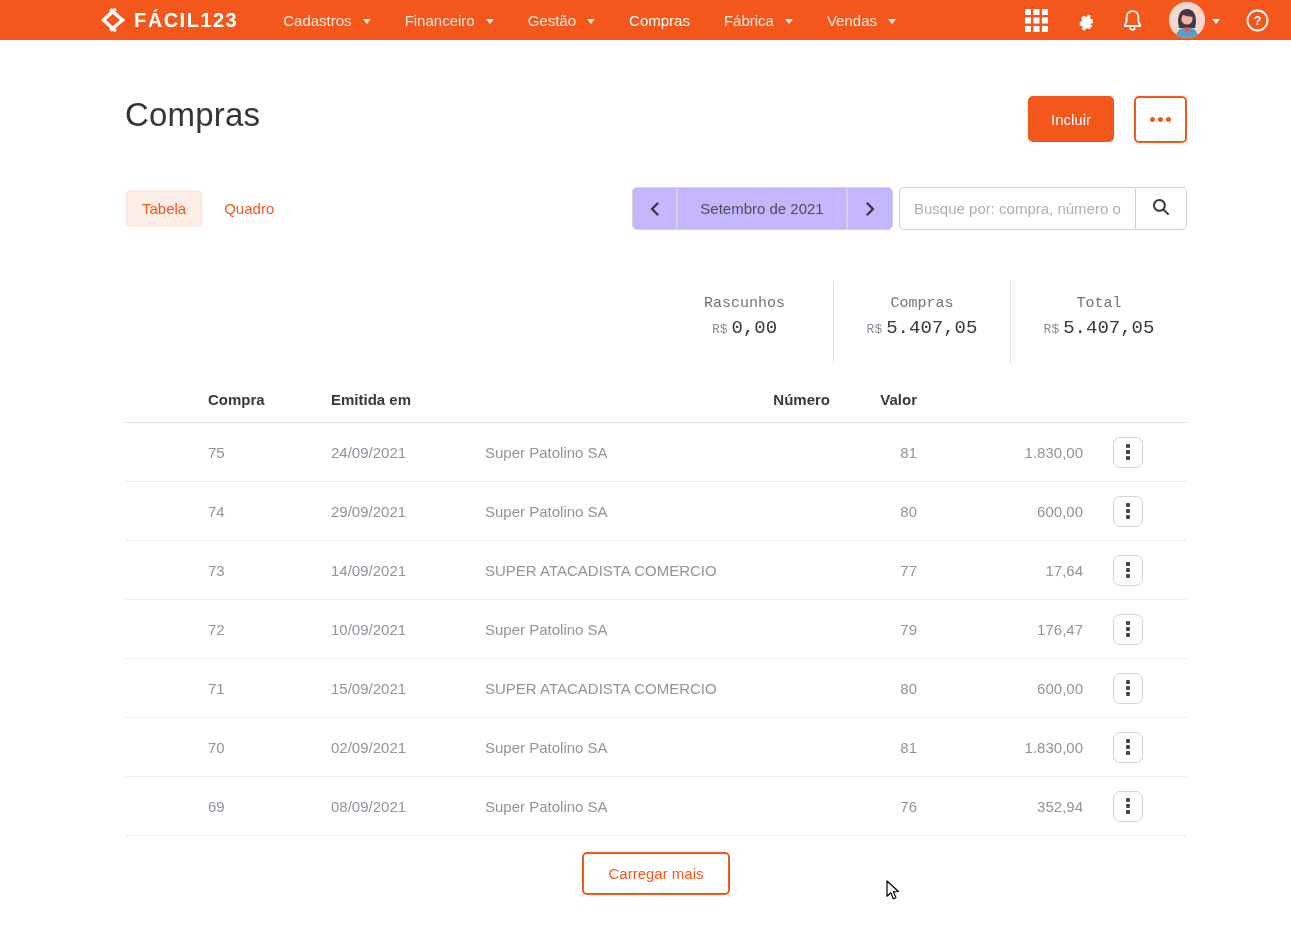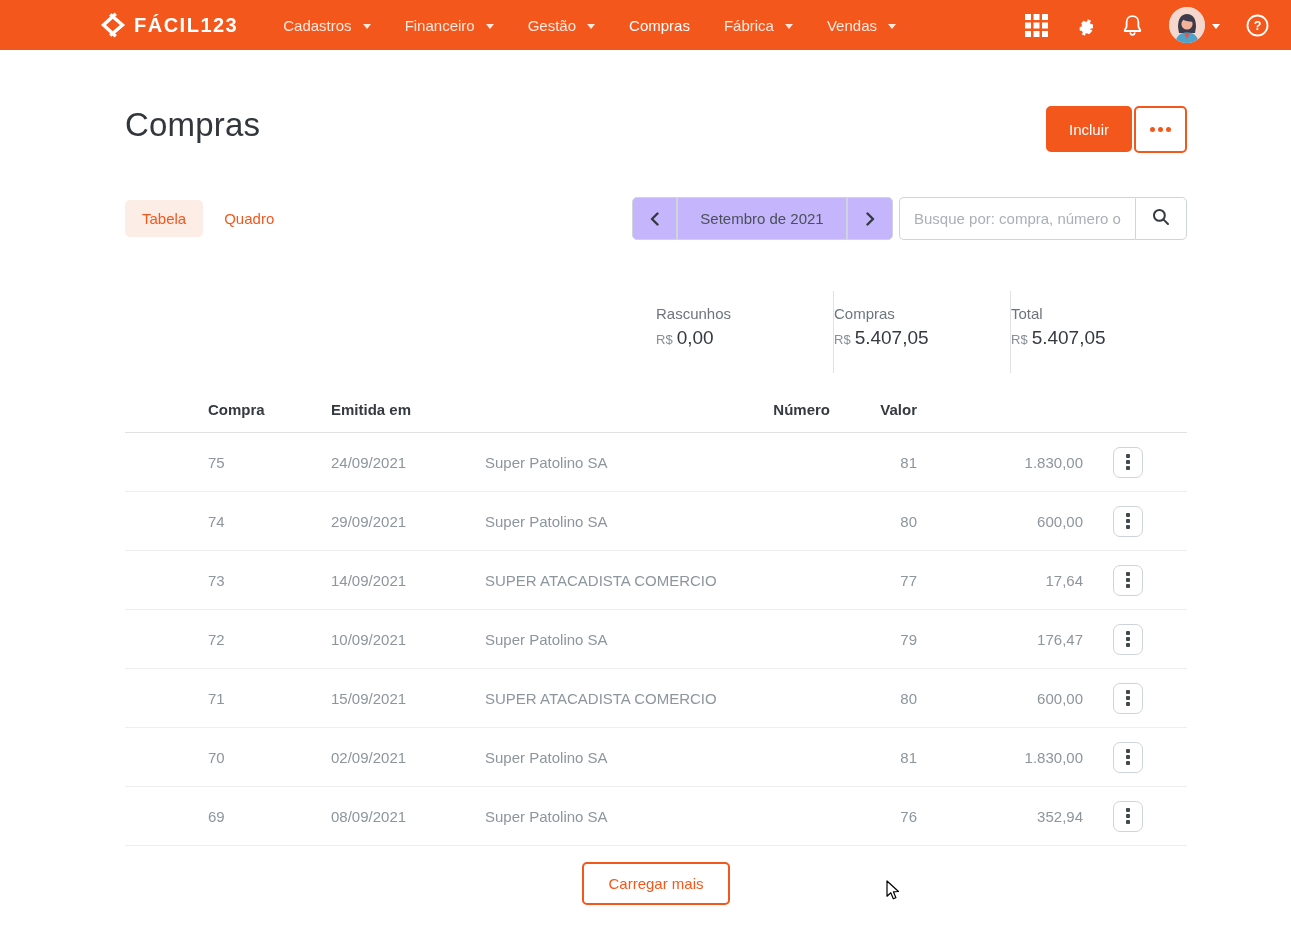--- a/index.html
+++ b/index.html
@@ -1,39 +1,39 @@
 <!DOCTYPE html>
 <html><head>
 <meta charset="utf-8">
 <style>
   * { margin:0; padding:0; box-sizing:border-box; }
   html,body { width:1291px; height:933px; background:#fff; overflow:hidden;
     font-family:"Liberation Sans", sans-serif; }
 
   
-  .topbar { height:50px; background:#F4571C; display:flex; align-items:center;
+  .topbar { height:40px; background:#F4571C; display:flex; align-items:center;
     color:#fff; padding:0 22px 0 100px; position:relative; }
   .brand { display:flex; align-items:center; gap:8px; margin-right:28px; }
   .brand-text { font-size:20px; font-weight:bold; letter-spacing:1.5px; color:#fff; }
   .mainnav { display:flex; align-items:center; }
   .nav-item { display:flex; align-items:center; gap:11px; color:#ffe9df;
     font-size:15px; padding:0 17px; height:50px; cursor:pointer; text-decoration:none; }
   .caret { width:0; height:0; border-left:4.5px solid transparent;
     border-right:4.5px solid transparent; border-top:5px solid #ffe9df; margin-top:2px; }
   .topbar-actions { margin-left:auto; display:flex; align-items:center; gap:26px; }
   .tb-icon { display:flex; align-items:center; justify-content:center; cursor:pointer; }
   .avatar-wrap { display:flex; align-items:center; gap:7px; cursor:pointer; }
   .avatar { width:36px; height:36px; border-radius:50%; overflow:hidden; background:#F6D7CE; }
 
   
   .container { width:1062px; margin-left:125px; }
 
   .title-row { display:flex; align-items:flex-start; margin-top:56px; }
   h1.page-title { font-size:33px; font-weight:400; color:#32373c; letter-spacing:.2px; }
-  .title-actions { margin-left:auto; display:flex; gap:2px;padding-left:44px; }
+  .title-actions { margin-left:auto; display:flex; gap:20px;padding-left:44px; }
   .btn-primary { background:#F4571C; color:#fff; border:2px solid #F4571C; border-radius:5px;
     font-size:15px; padding:0 21px; height:46px; cursor:pointer;
     font-family:"Liberation Sans",sans-serif; }
   .btn-more { background:#fff; border:2px solid #F4571C; border-radius:5px; width:53px;
     height:47px; cursor:pointer; display:flex; align-items:center; justify-content:center; gap:3px; }
   .btn-more .dot { width:5px; height:5px; border-radius:50%; background:#F4571C; }
 
   .controls-row { display:flex; align-items:center; margin-top:44px; }
   .tabs { display:flex; align-items:center; gap:4px; }
   .tab { font-size:15px; color:#F4571C; padding:10px 17px; border-radius:5px;
@@ -50,21 +50,21 @@
   .search-group { display:flex; height:43px; }
   .search-input { width:236px; border:1px solid #ced4da; border-right:none;
     border-radius:5px 0 0 5px; padding:0 14px; font-size:15px; color:#495057; outline:none;
     font-family:"Liberation Sans",sans-serif; }
   .search-input::placeholder { color:#a9b0b6; }
   .search-btn { width:52px; border:1px solid #ced4da; border-radius:0 5px 5px 0;
     background:#fff; cursor:pointer; display:flex; align-items:center; justify-content:center; }
 
   
   .summary { display:flex; justify-content:flex-end; margin-top:51px; }
-  .summary-block { width:177px; text-align:left; padding:14px 0 24px; }
+  .summary-block { width:177px; text-align:center; padding:14px 0 24px;font-family:Liberation Mono, monospace; }
   .summary-block + .summary-block { border-left:1px solid #dee2e6; }
   .summary-label { font-size:15px; color:#6c757d; margin-bottom:5px; }
   .summary-currency { font-size:13px; color:#868e96; margin-right:4px; }
   .summary-value { font-size:19px; color:#343a40; }
 
   
   .grid-row { display:grid;
     grid-template-columns:83px 123px 154px 1fr 87px 166px 104px;
     align-items:center; }
   .thead { border-bottom:1px solid #dee2e6; padding:12px 0 14px; margin-top:16px; }

